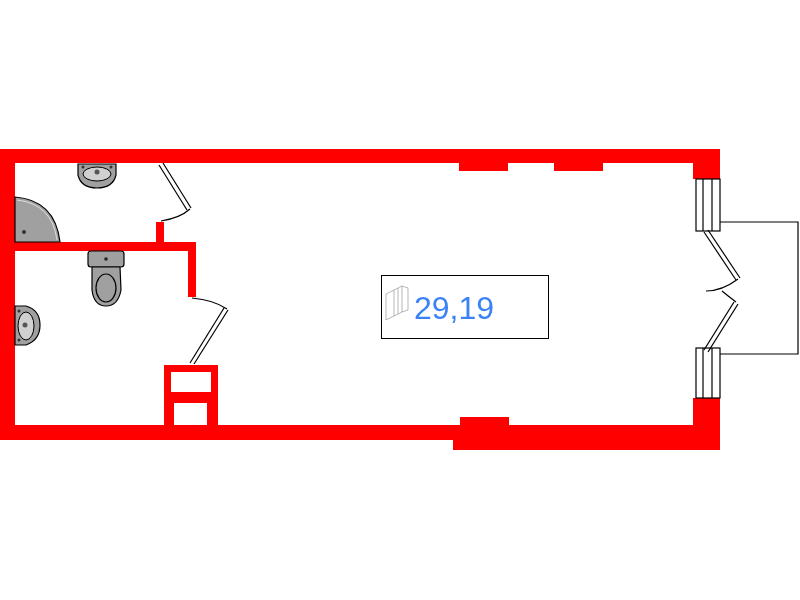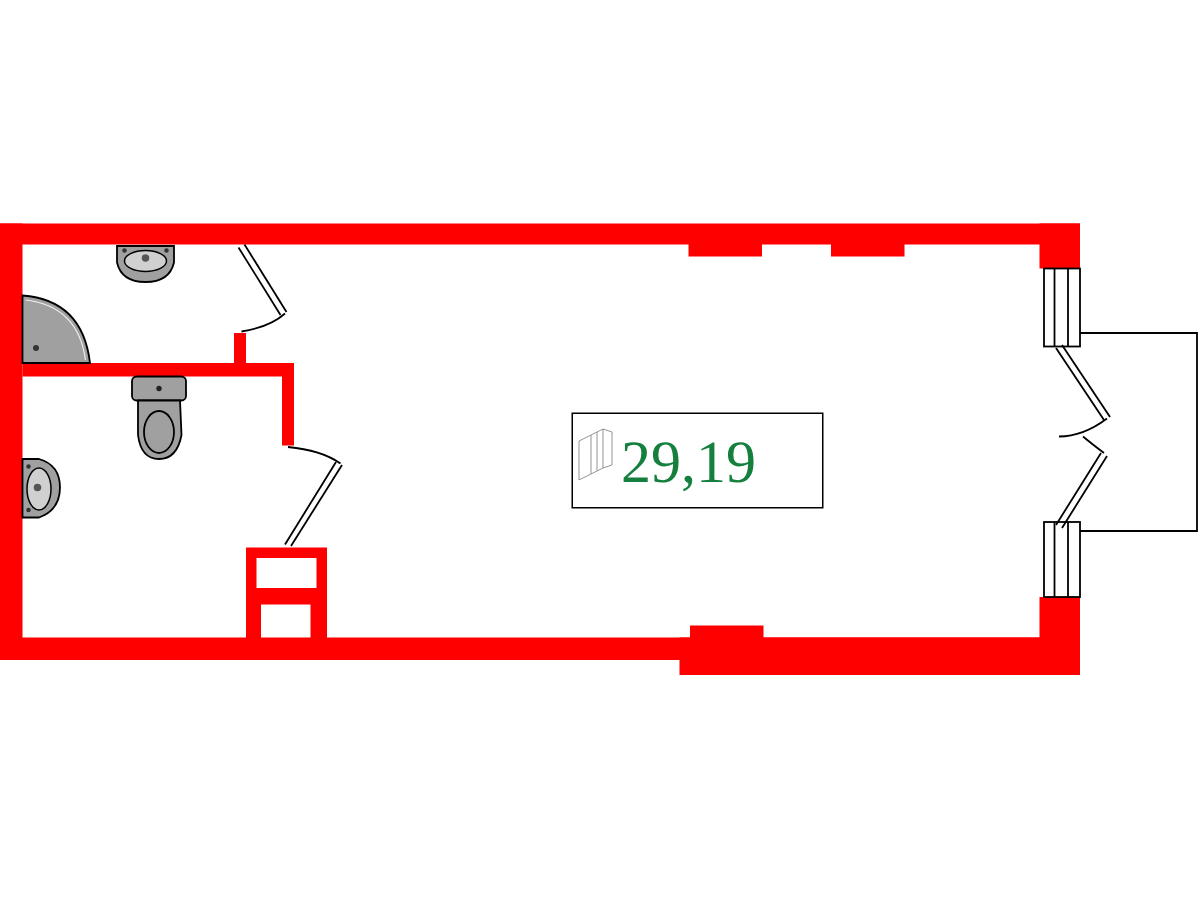--- a/index.html
+++ b/index.html
@@ -3,22 +3,22 @@
   <meta charset="utf-8">
   <style>
     html, body { margin: 0; padding: 0; background: #ffffff; }
     body { width: 800px; height: 600px; position: relative; overflow: hidden; font-family: "Liberation Sans", sans-serif; }
     #plan { position: absolute; left: 0; top: 0; width: 800px; height: 600px; }
     .area-label {
       position: absolute; left: 381px; top: 275px; width: 168px; height: 64px;
       border: 1.5px solid #000; box-sizing: border-box; background: #fff;
     }
     .area-value {
-      position: absolute; left: 32px; top: 10px; font-size: 40px; line-height: 44px; color: #15803d;
-      font-family: Liberation Serif, serif; letter-spacing: 0px;
+      position: absolute; left: 32px; top: 10px; font-size: 32px; line-height: 44px; color: #3b82f6;
+      font-family: Liberation Sans, sans-serif; letter-spacing: 0px;
     }
     .area-icon { position: absolute; left: 2px; top: 4px; width: 30px; height: 40px; }
   </style>
 </head>
 <body>
 
 <svg id="plan" viewBox="0 0 800 600" xmlns="http://www.w3.org/2000/svg">
 
   <g fill="#ff0000">
 

